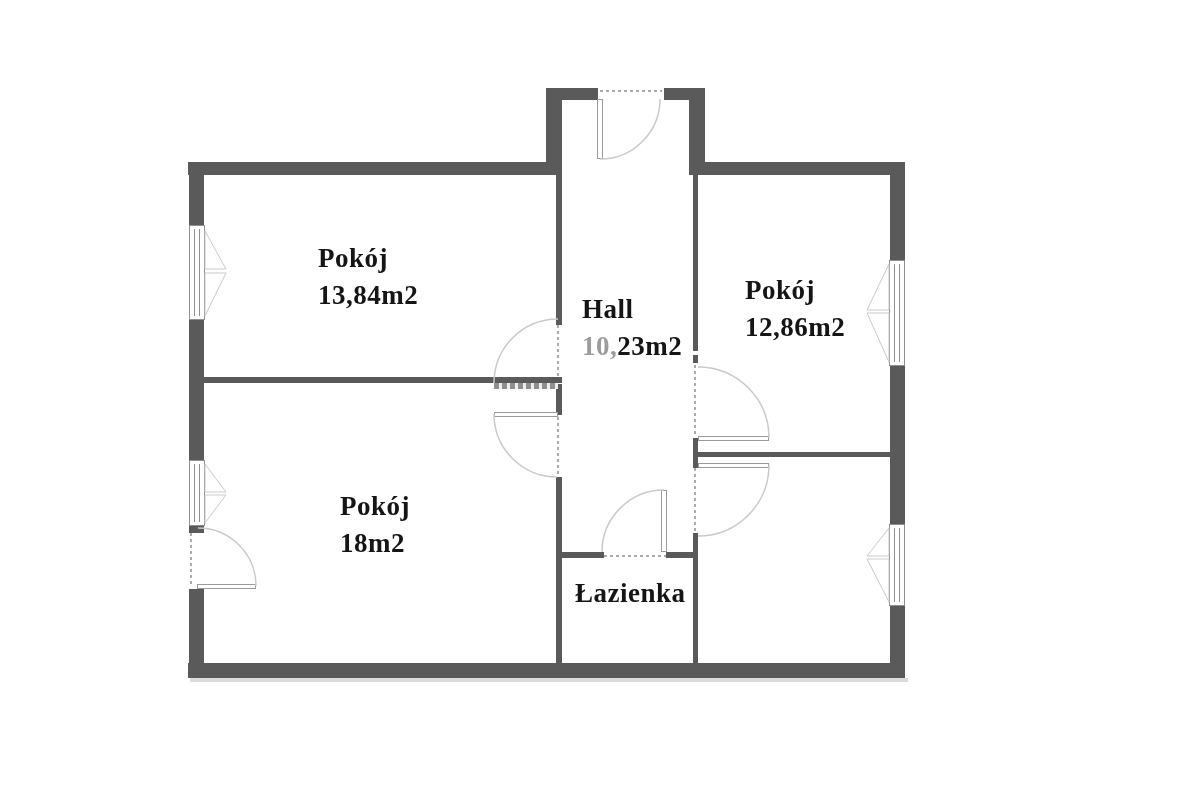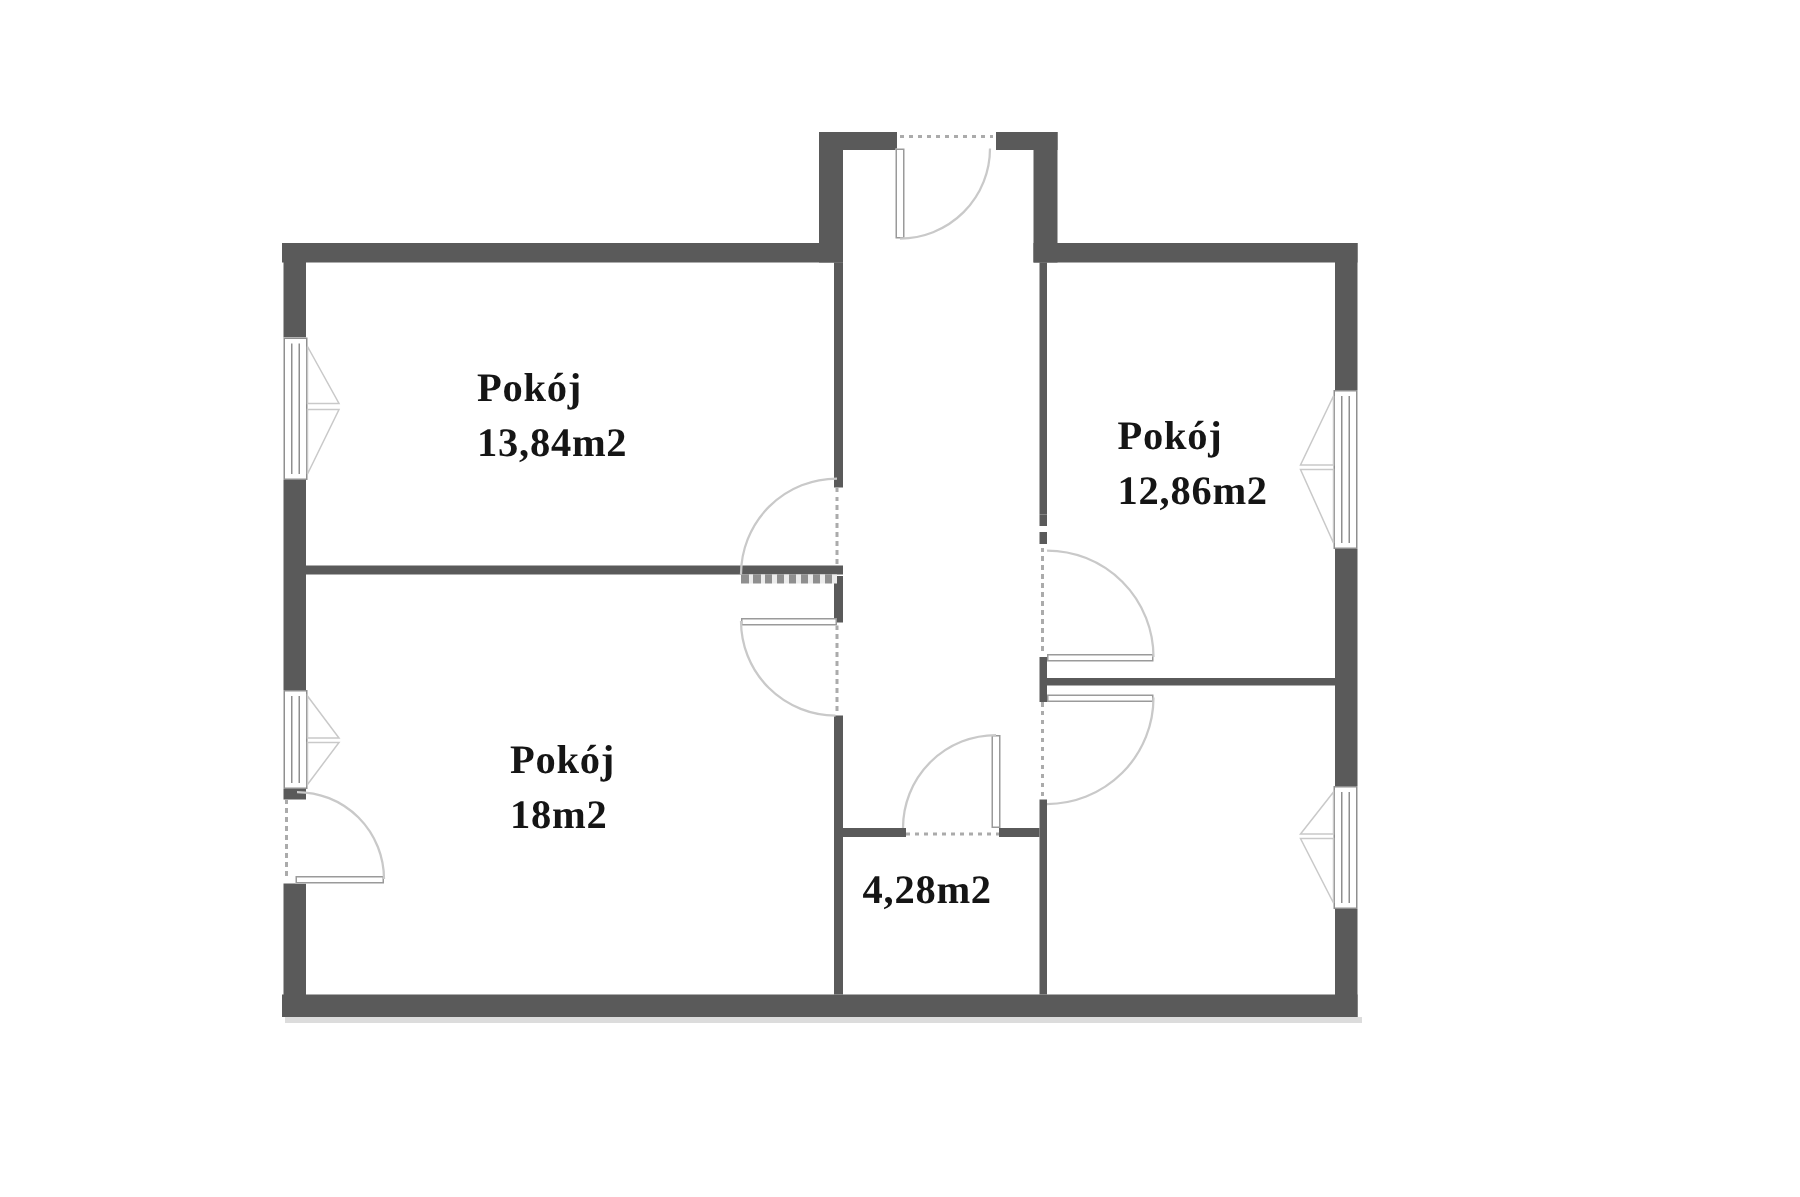--- a/index.html
+++ b/index.html
@@ -111,29 +111,33 @@
     <polygon points="889,362 867,313 889,313"></polygon>
     <polygon points="889,528 867,556 889,556"></polygon>
     <polygon points="889,602 867,559 889,559"></polygon>
   </svg>
 
   <div class="room-label" style="left:318px;top:240px">
     <div>Pokój</div>
     <div>13,84m2</div>
   </div>
 
+  <div class="room-label" style="left:582px;top:291px">
+    <div>Hall</div>
+    <div><span class="muted">10,</span><span>23m2</span></div>
+  </div>
 
   <div class="room-label" style="left:745px;top:272px">
     <div>Pokój</div>
     <div>12,86m2</div>
   </div>
 
   <div class="room-label" style="left:340px;top:488px">
     <div>Pokój</div>
     <div>18m2</div>
   </div>
 
 
   <div class="room-label" style="left:575px;top:575px">
-    <div>4,28m2</div>
+    <div>Łazienka</div>
   </div>
 
 </div>
 
 </body></html>

